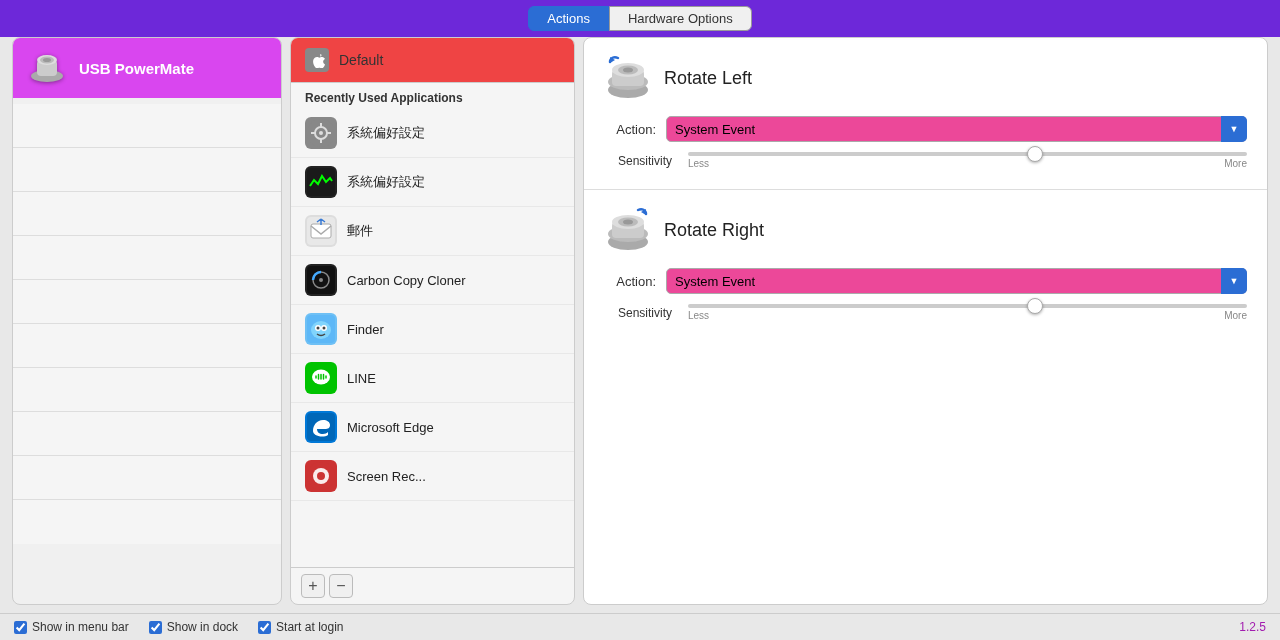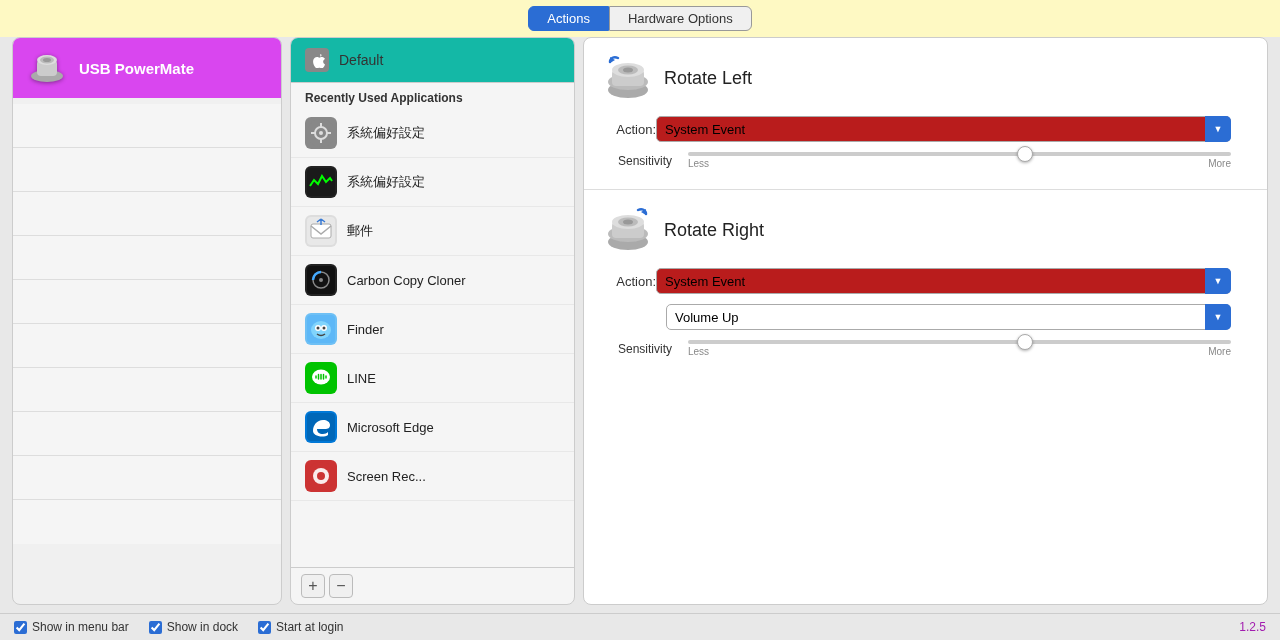--- a/index.html
+++ b/index.html
@@ -13,21 +13,21 @@
       flex-direction: column;
     }
 
     
     .tab-bar {
       display: flex;
       justify-content: center;
       align-items: center;
       padding: 6px 0;
       gap: 0;
-      background: #fef9c3;
+      background: #6d28d9;
     }
     .tab-btn {
       padding: 4px 18px;
       font-size: 13px;
       border: 1px solid #999;
       cursor: pointer;
       background: #f0f0f0;
       color: #333;
     }
     .tab-btn.active {
@@ -105,21 +105,21 @@
       border-radius: 8px;
       display: flex;
       flex-direction: column;
       overflow: hidden;
     }
     .default-row {
       display: flex;
       align-items: center;
       gap: 10px;
       padding: 10px 14px;
-      background: #14b8a6;
+      background: #ef4444;
       border-bottom: 1px solid #ccc;
     }
     .default-apple-icon {
       width: 24px;
       height: 24px;
       background: #888;
       border-radius: 4px;
       display: flex;
       align-items: center;
       justify-content: center;
@@ -200,21 +200,21 @@
       border: 1px solid #ccc;
       border-radius: 8px;
       overflow-y: auto;
       padding: 0;
       display: flex;
       flex-direction: column;
       gap: 0;
     }
 
     .action-section {
-      padding: 16px 36px 20px 20px;
+      padding: 16px 20px 20px 20px;
       border-bottom: 1px solid #ddd;
     }
     .action-section:last-child { border-bottom: none; }
 
     .action-header {
       display: flex;
       align-items: center;
       gap: 12px;
       margin-bottom: 14px;
     }
@@ -224,40 +224,41 @@
     }
     .action-title {
       font-size: 18px;
       font-weight: 500;
       color: #222;
     }
 
     .action-row {
       display: flex;
       align-items: center;
+      gap: 10px;
       margin-bottom: 10px;
       margin-top: 8px;
     }
     .action-label {
       font-size: 13px;
       color: #333;
       width: 52px;
       text-align: right;
       flex-shrink: 0;
     }
     .select-wrapper {
       flex: 1;
       position: relative;
     }
     .select-wrapper select {
       width: 100%;
       height: 26px;
       border: 1px solid #aaa;
       border-radius: 5px;
-      background: #b91c1c;
+      background: #ec4899;
       font-size: 13px;
       padding: 0 8px;
       appearance: none;
       -webkit-appearance: none;
       cursor: pointer;
     }
     .select-arrow {
       position: absolute;
       right: 0;
       top: 0;
@@ -610,30 +611,20 @@
         <div class="select-wrapper">
           <select>
             <option>System Event</option>
             <option>Application Shortcut</option>
             <option>Open Application</option>
           </select>
           <div class="select-arrow"></div>
         </div>
       </div>
 
-      <div class="volume-select-wrapper">
-        <select>
-          <option>Volume Down</option>
-          <option selected="">Volume Up</option>
-          <option>Mute</option>
-          <option>Next Track</option>
-          <option>Previous Track</option>
-        </select>
-        <div class="select-arrow"></div>
-      </div>
 
       <div class="sensitivity-row">
         <span class="sensitivity-label">Sensitivity</span>
         <div class="slider-container">
           <div class="slider-track">
             <div class="slider-thumb" style="left: 62%;"></div>
           </div>
           <div class="slider-labels">
             <span>Less</span>
             <span>More</span>

